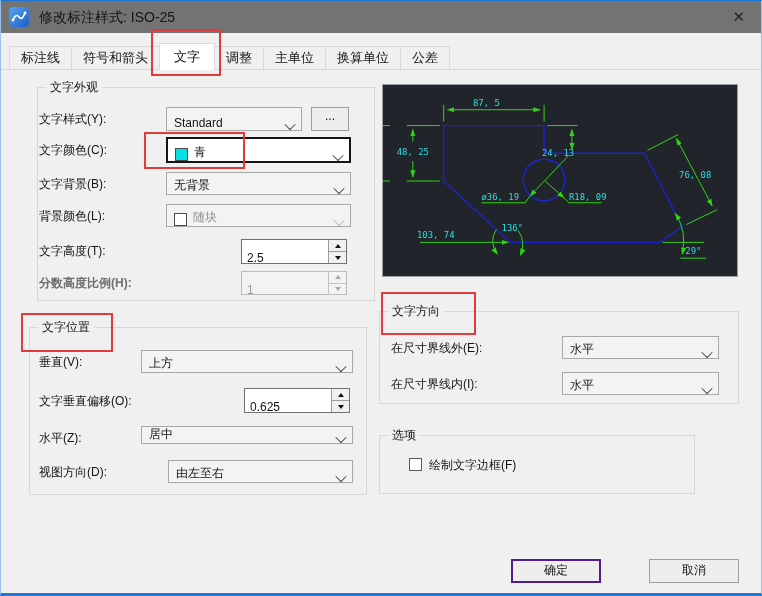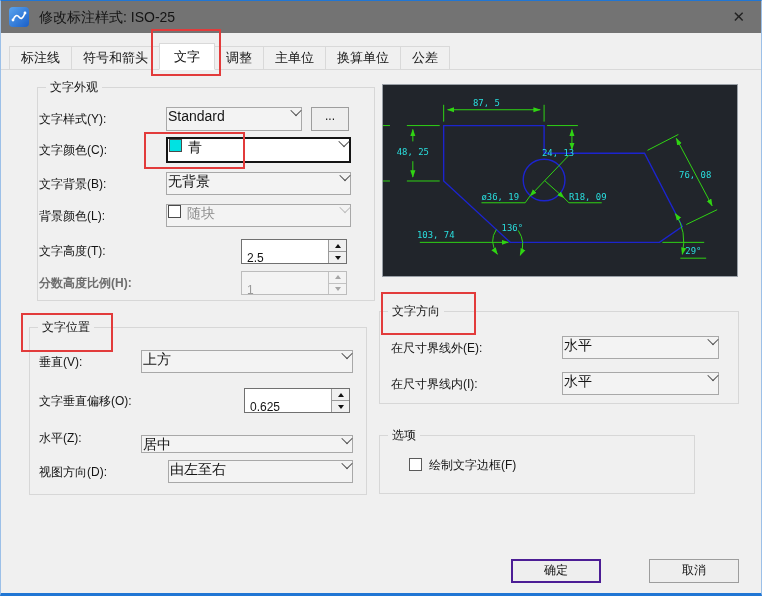--- a/index.html
+++ b/index.html
@@ -20,21 +20,21 @@
     background:#ffffff;border-bottom:1px solid #ffffff;padding:0 14px;}
   .tabline{position:absolute;left:0;top:68px;width:100%;border-top:1px solid #d9d9d9;z-index:1;}
 
   .group{position:absolute;border:1px solid #d7d7d7;box-sizing:border-box;}
   .gtitle{position:absolute;top:-9px;left:8px;background:#f0f0f0;padding:0 4px;font-size:12px;white-space:nowrap;}
 
   .lbl{position:absolute;font-size:12px;line-height:24px;white-space:nowrap;}
   .dis-t{color:#6e6e6e;font-weight:bold;}
 
   .combo{position:absolute;box-sizing:border-box;background:#f3f3f3;border:1px solid #a8a8a8;
-    display:flex;align-items:flex-start;padding:0 1px;font-size:14px;}
+    display:flex;align-items:flex-end;padding:0 7px;font-size:12px;}
   .combo .chev{margin-left:auto;width:7px;height:7px;flex:0 0 auto;
     border-right:1.4px solid #4a4a4a;border-bottom:1.4px solid #4a4a4a;transform:rotate(45deg) translate(-1px,-1px);}
   .combo.disabled{color:#8f8f8f;}
   .combo.disabled .chev{border-color:#bcbcbc;}
   .combo.focusblack{background:#ffffff;border:2px solid #141414;}
   .swatch{width:13px;height:13px;border:1px solid #4a4a4a;margin-right:6px;box-sizing:border-box;flex:0 0 auto;}
 
   .spinedit{position:absolute;box-sizing:border-box;background:#ffffff;border:1px solid #707070;display:flex;font-size:12px;}
   .spinedit .sval{flex:1;padding-top:11px;padding-left:5px;}
   .spin{width:18px;display:flex;flex-direction:column;border-left:1px solid #9a9a9a;box-sizing:border-box;}
@@ -163,21 +163,21 @@
     <span class="spin">
       <span class="spinbtn">
           <i class="tri-up"></i>
         </span>
       <span class="spinbtn">
           <i class="tri-dn"></i>
         </span>
     </span>
   </div>
   <div class="lbl" style="left:38px;top:425px;">水平(Z):</div>
-  <div class="combo" style="left:140px;top:425px;width:212px;height:18px;margin-top:9px;">
+  <div class="combo" style="left:140px;top:425px;width:212px;height:18px;">
     <span>居中</span>
     <span class="chev"></span>
   </div>
   <div class="lbl" style="left:38px;top:459px;">视图方向(D):</div>
   <div class="combo" style="left:167px;top:459px;width:185px;height:23px;">
     <span>由左至右</span>
     <span class="chev"></span>
   </div>
 
   <div class="group" style="left:378px;top:310px;width:360px;height:93px;">

